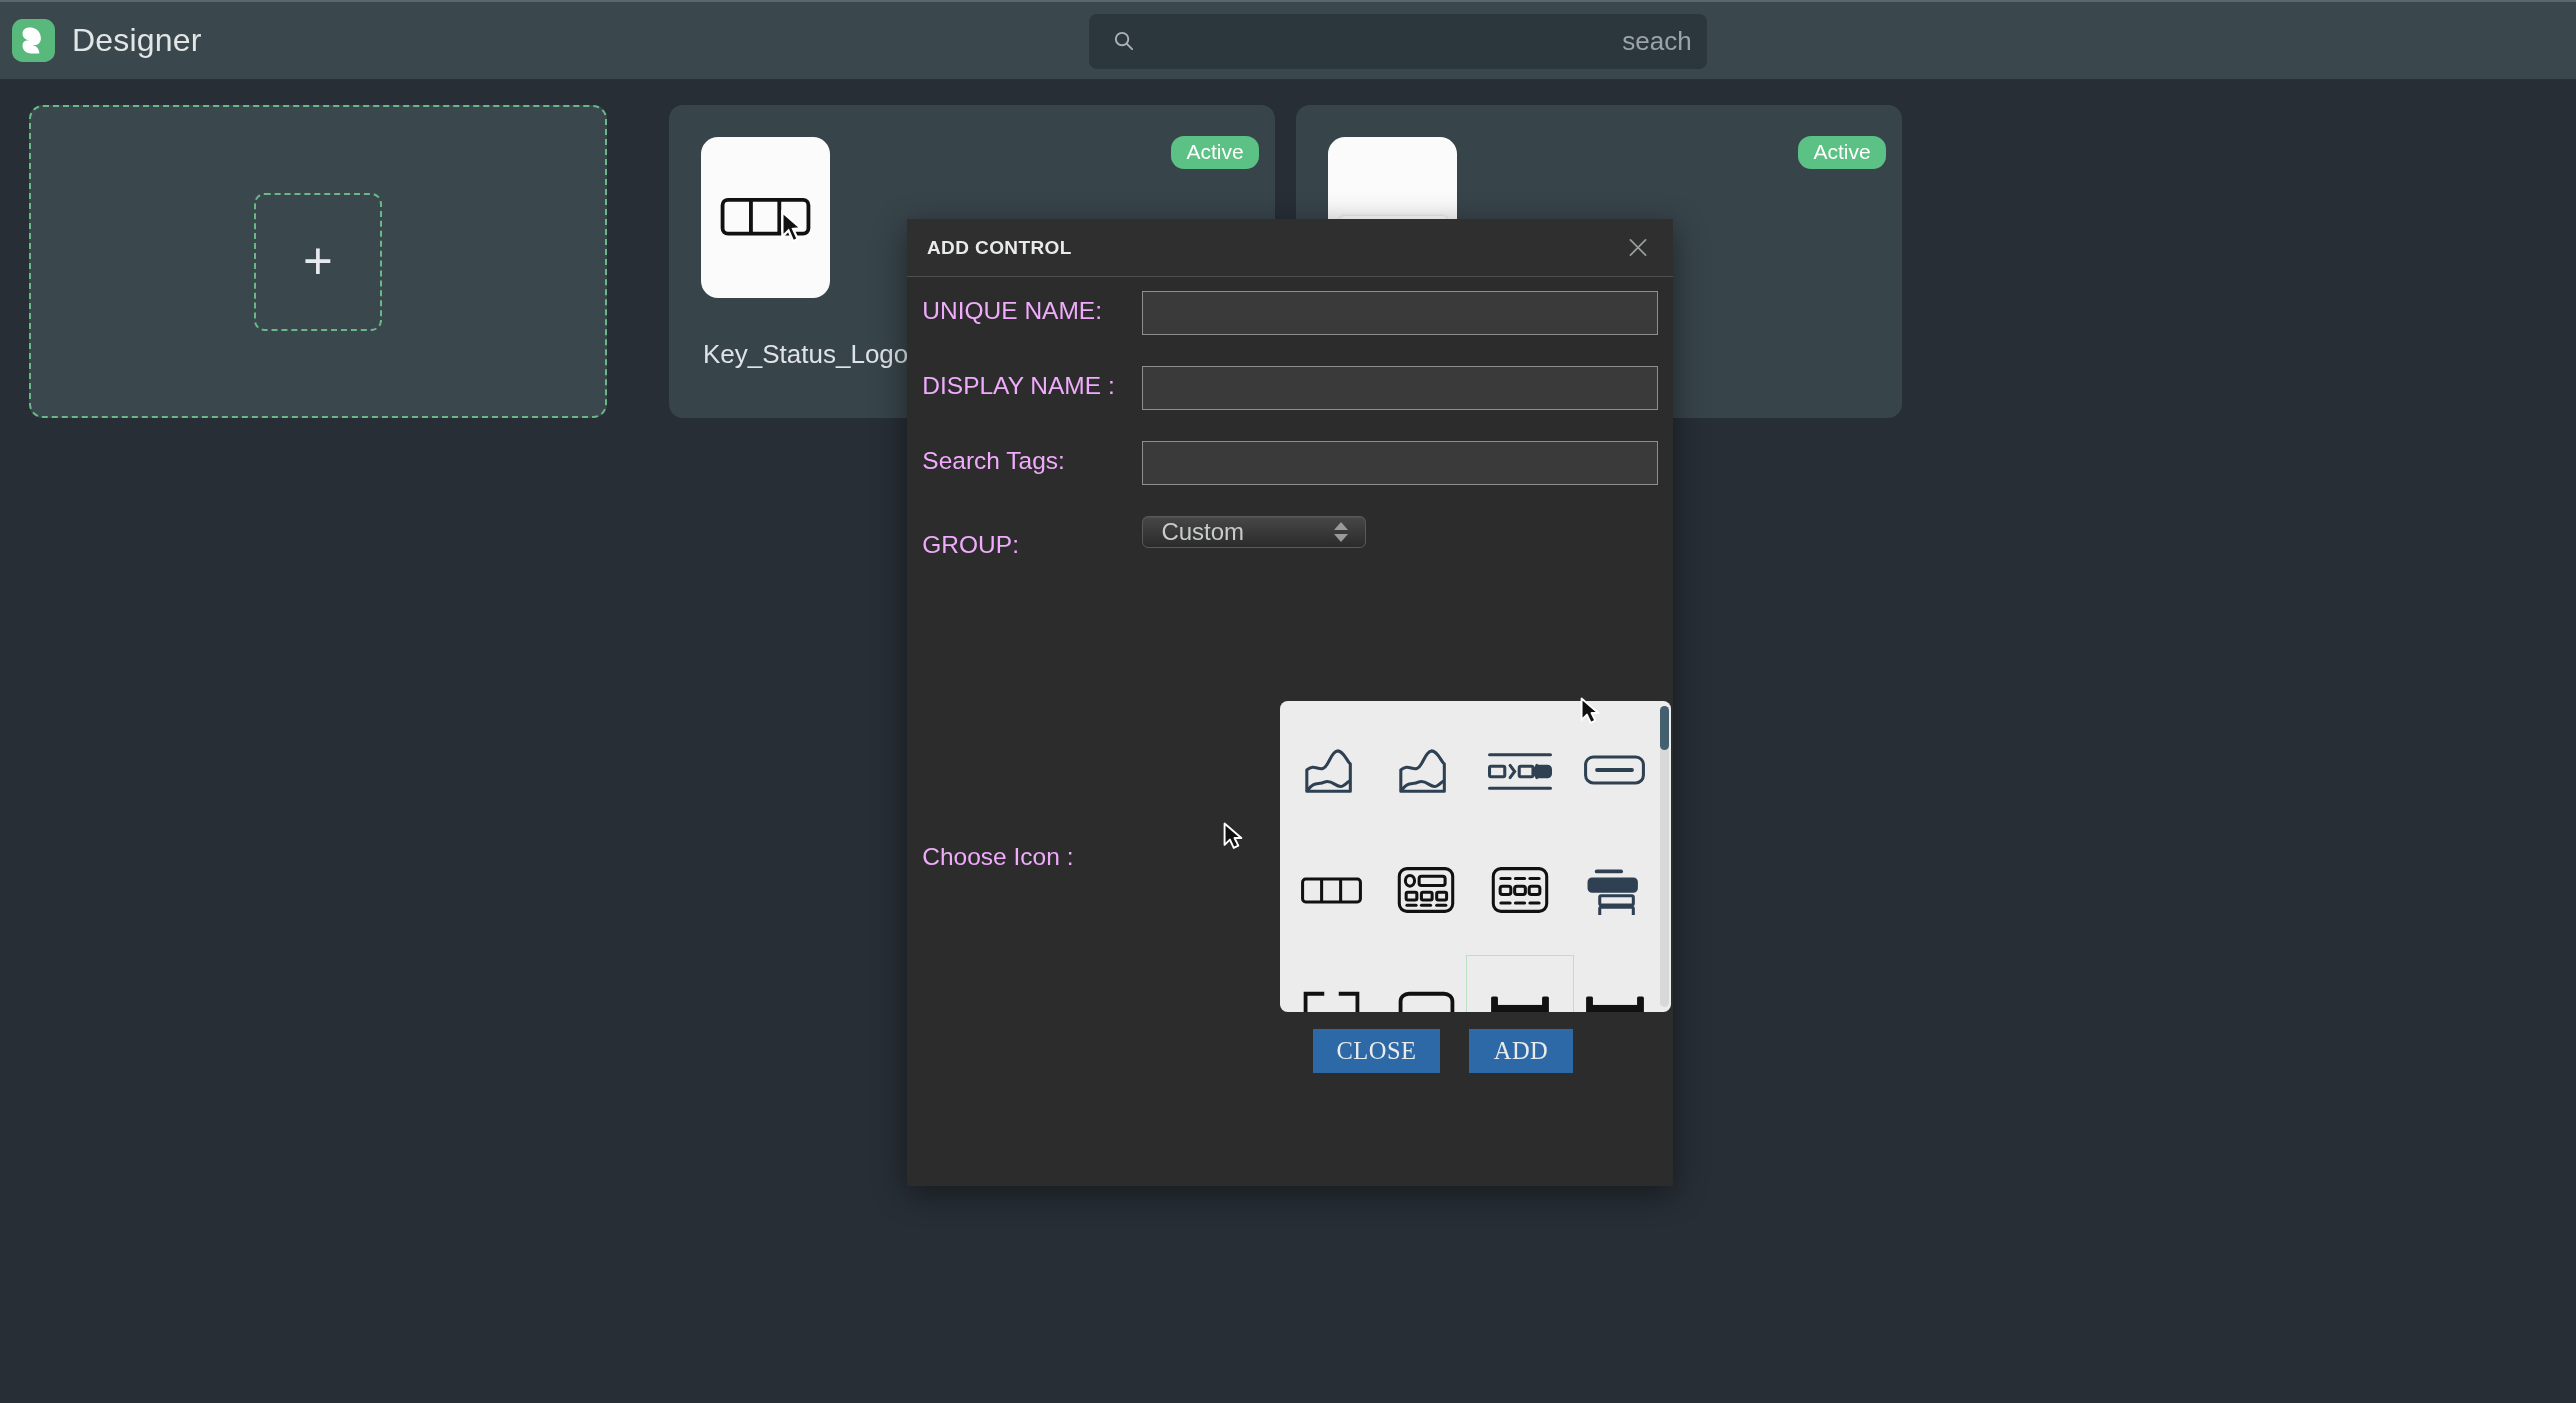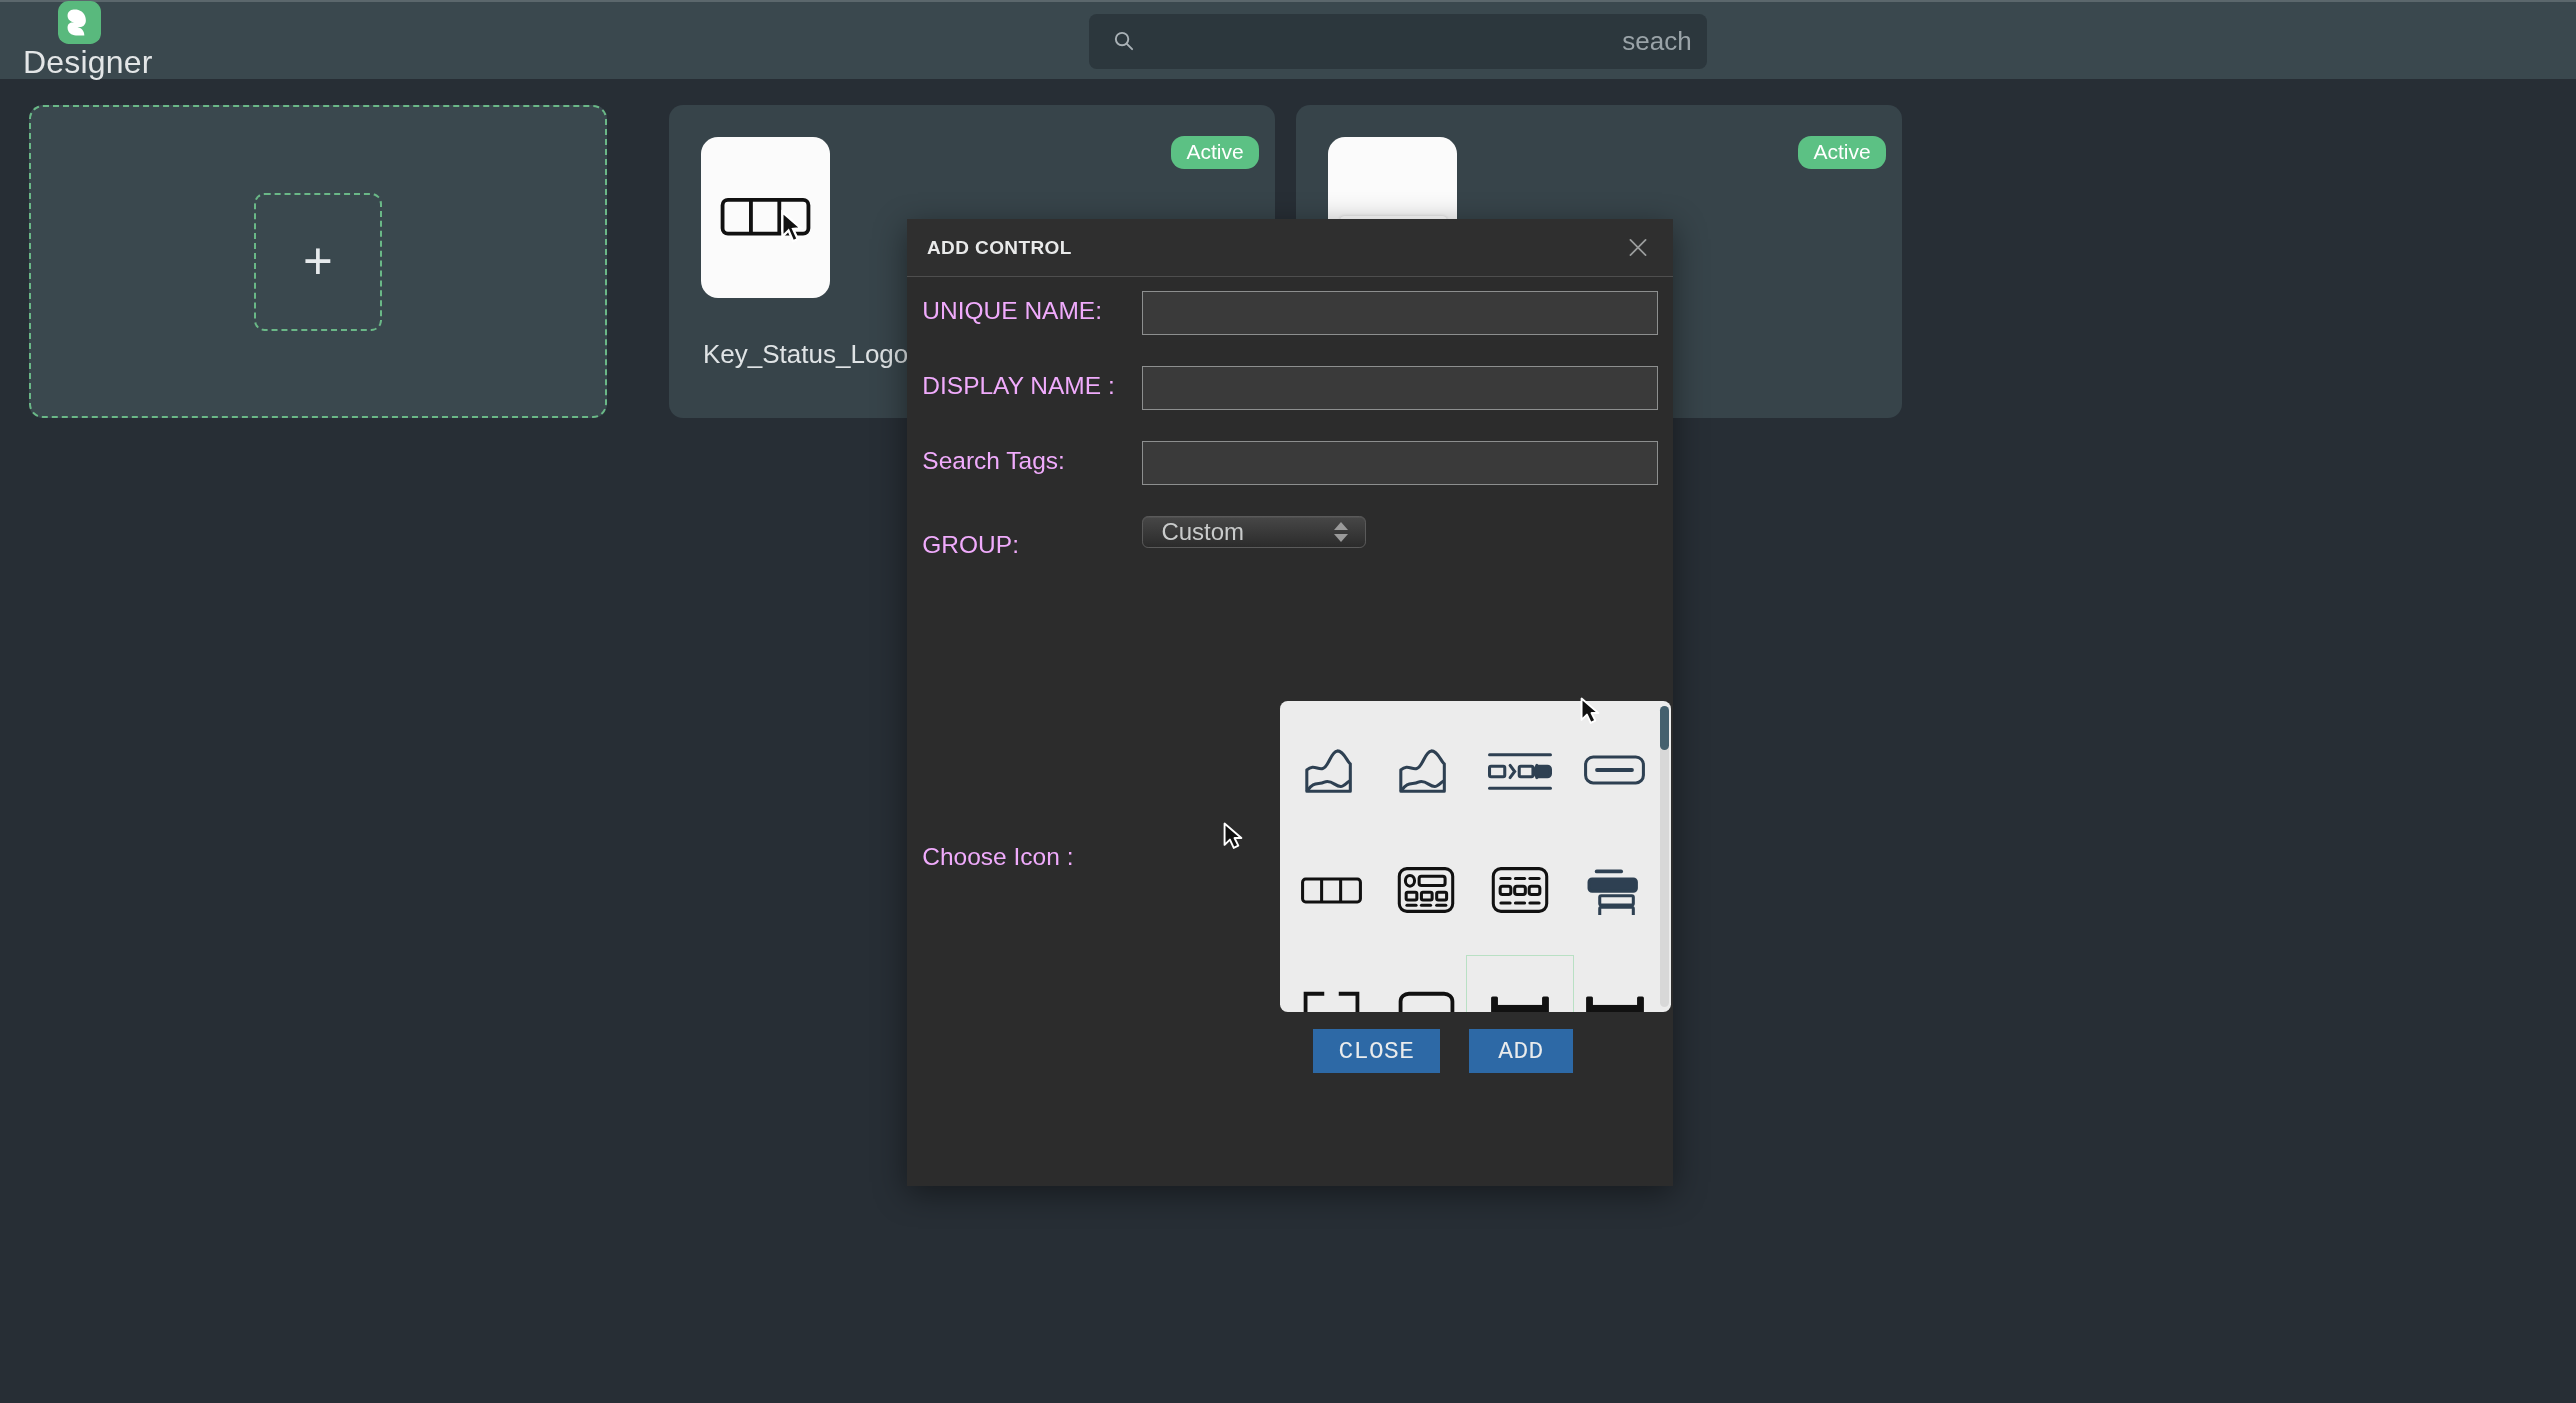--- a/index.html
+++ b/index.html
@@ -11,21 +11,21 @@
   }
   body { position: relative; }
 
   
   .topbar {
     position: absolute; left: 0; top: 0; width: 2576px; height: 79px;
     background: #3a484e;
     border-top: 2.3px solid #5b676c;
     display: flex; align-items: center;
   }
-  .brand { display: flex; align-items: center; margin-left: 6px; flex-direction: column; }
+  .brand { display: flex; align-items: center; margin-left: 12px; }
   .logo {
     width: 43px; height: 43px; border-radius: 10.7px;
     background: #59b97d;
     display: flex; align-items: center; justify-content: center;
     flex: none;
   }
   .logo svg { display: block; }
   .brand-title {
     margin-left: 17px;
     font-size: 32px; color: #e3e6e7; font-weight: 400;
@@ -203,21 +203,21 @@
     background: #44606e; border-radius: 4.6px;
   }
 
   
   .dlg-foot {
     position: absolute; left: 0; bottom: 0; width: 100%; height: 123px;
   }
   .btn {
     position: absolute; top: 31px; height: 44px;
     background: #2d69a6; border: none; color: #e9ebec;
-    font-family: Liberation Mono, monospace;
+    font-family: Liberation Serif, serif;
     font-size: 24.5px; letter-spacing: 0.5px; cursor: pointer;
   }
   .btn-close { left: 406px; width: 127px; }
   .btn-add   { left: 562px; width: 104px; text-align: center; }
 
   
   .cursor { position: absolute; pointer-events: none; }
 </style>
 </head>
 <body>

